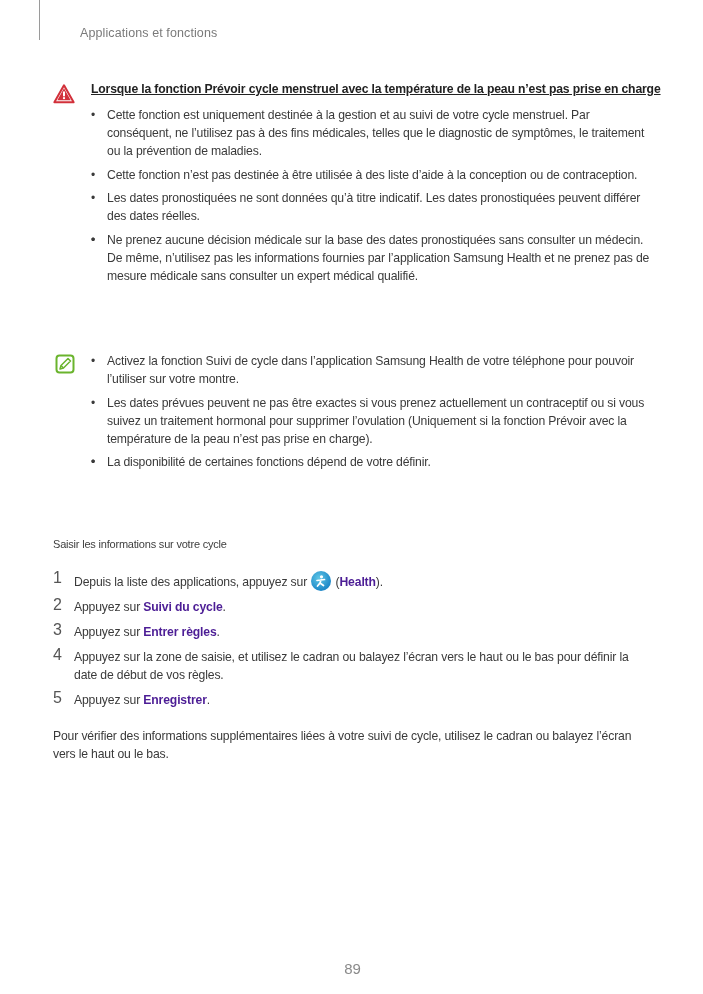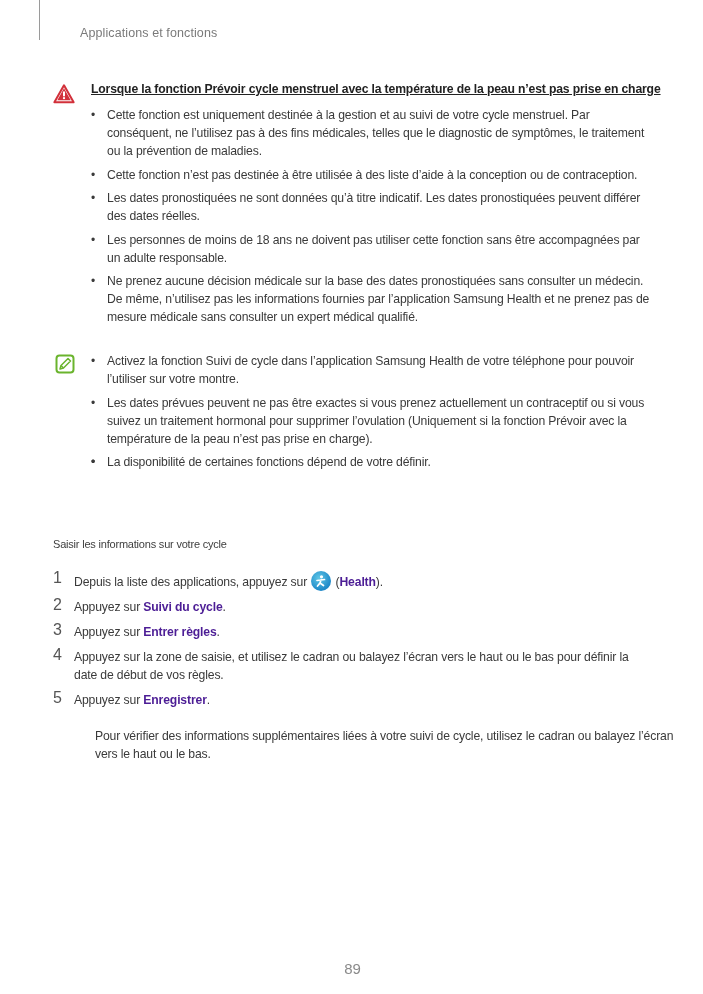--- a/index.html
+++ b/index.html
@@ -43,21 +43,21 @@
     .step .num { position: absolute; left: 0; top: -2px; font-size: 16px; color: #555; }
     .step b { color: #4c1d95; }
     .health-icon {
       display: inline-block; width: 20px; height: 20px; border-radius: 50%;
       background: radial-gradient(circle at 40% 35%, #5fc7e6, #1e88c8 70%);
       vertical-align: -5px; position: relative; margin: 0 1px;
     }
     .health-icon svg { position: absolute; left: 3px; top: 3px; }
     .para {
       position: absolute; left: 53px; top: 727px; width: 580px; font-size: 12.2px; line-height: 18px;
-      color: #3a3a3a; letter-spacing: -0.15px; margin-left: 42px;
+      color: #3a3a3a; letter-spacing: -0.15px;
     }
     .page-number {
       position: absolute; left: 1px; width: 703px; top: 960px; text-align: center; font-size: 15px; color: #8a8a8a;
     }
   </style>
 </head>
 <body>
 
 <div class="header-rule"></div>
 <div class="header-title">Applications et fonctions</div>
@@ -67,21 +67,21 @@
     <path d="M12 2.5 L22.5 21 H1.5 Z" fill="#ffffff" stroke="#d2303a" stroke-width="2.2" stroke-linejoin="round"></path>
     <path d="M12 5.8 L19.3 18.8 H4.7 Z" fill="#d2303a"></path>
     <rect x="10.9" y="9" width="2.2" height="5.6" rx="1" fill="#ffffff"></rect>
     <circle cx="12" cy="16.6" r="1.2" fill="#ffffff"></circle>
   </svg>
   <div class="warn-title">Lorsque la fonction Prévoir cycle menstruel avec la température de la peau n’est pas prise en charge</div>
   <ul class="blist warn-list">
     <li><span class="bullet">•</span><span>Cette fonction est uniquement destinée à la gestion et au suivi de votre cycle menstruel. Par conséquent, ne l’utilisez pas à des fins médicales, telles que le diagnostic de symptômes, le traitement ou la prévention de maladies.</span></li>
     <li><span class="bullet">•</span><span>Cette fonction n’est pas destinée à être utilisée à des liste d’aide à la conception ou de contraception.</span></li>
     <li><span class="bullet">•</span><span>Les dates pronostiquées ne sont données qu’à titre indicatif. Les dates pronostiquées peuvent différer des dates réelles.</span></li>
-    <li><span class="bullet">•</span><span>Les personnes de moins de 18 ans ne doivent pas utiliser cette fonction sans être accompagnées par un adulte responsable.</span></li>
+    <li><span class="bullet">•</span></li>
     <li><span class="bullet">•</span><span>Ne prenez aucune décision médicale sur la base des dates pronostiquées sans consulter un médecin. De même, n’utilisez pas les informations fournies par l’application Samsung Health et ne prenez pas de mesure médicale sans consulter un expert médical qualifié.</span></li>
   </ul>
 </div>
 
 <div class="note-block">
   <svg class="note-icon" viewBox="0 0 20 20">
     <rect x="1.5" y="1.5" width="17" height="17" rx="3" fill="#ffffff" stroke="#6ab42d" stroke-width="2"></rect>
     <path d="M5 15 L6 11.5 L13 4.5 L15.5 7 L8.5 14 Z" fill="none" stroke="#6ab42d" stroke-width="1.5" stroke-linejoin="round"></path>
     <path d="M6 11.5 L8.5 14" stroke="#6ab42d" stroke-width="1.5"></path>
   </svg>

